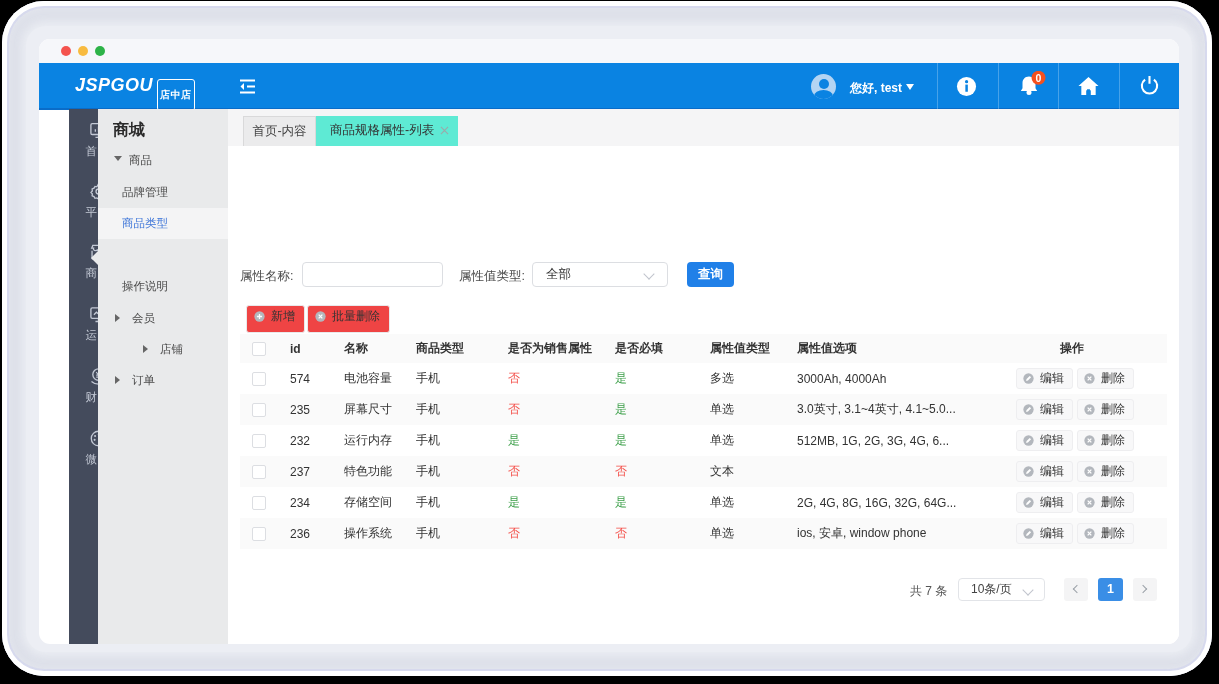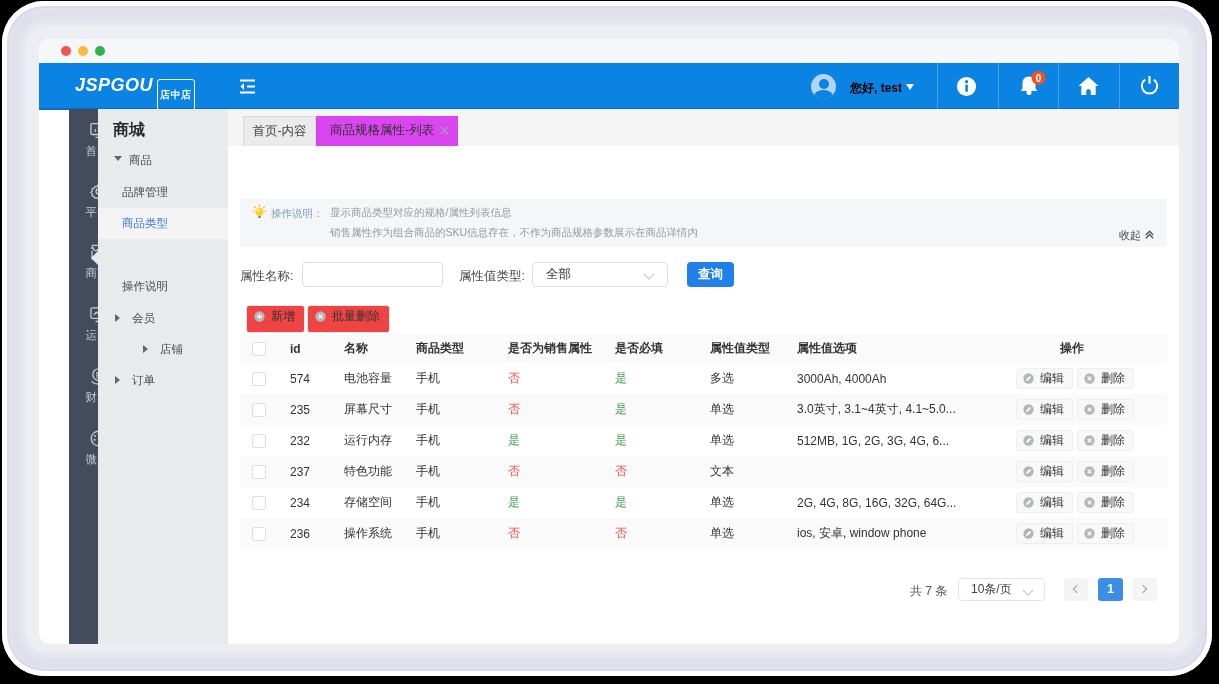--- a/index.html
+++ b/index.html
@@ -14,40 +14,40 @@
 .toolbar { position:absolute; left:0; top:0; width:100%; height:24px; background:#f6f7fa; }
 .dot { position:absolute; top:6.5px; width:10px; height:10px; border-radius:50%; }
 .header { position:absolute; left:0; top:24px; width:100%; height:47px; background:#0a83e2; border-bottom:2px solid #0a6cc8; box-sizing:border-box; }
 .logo { position:absolute; left:36px; top:12px; color:#fff; font-size:18px; font-weight:bold; font-style:italic; letter-spacing:0.5px; }
 .badge { position:absolute; left:118px; top:16px; color:#fff; font-size:10px; font-weight:bold; border:1.5px solid #fff; border-radius:3px; padding:0 2px; height:32px; display:flex; align-items:center; letter-spacing:0.5px; }
 .fold { position:absolute; left:200px; top:16px; }
 .hsep { position:absolute; top:0; width:1px; height:46px; background:rgba(255,255,255,.25); }
 .avatar { position:absolute; left:772px; top:11px; width:25px; height:25px; border-radius:50%; background:#b3d4f3; overflow:hidden; }
 .avatar i { position:absolute; left:7.5px; top:4.5px; width:10px; height:10px; border-radius:50%; background:#0a83e2; }
 .avatar u { position:absolute; left:3px; top:16px; width:19px; height:12px; border-radius:50%; background:#0a83e2; }
-.hello { position:absolute; left:811px; top:17px; color:#000000; font-size:12px; font-weight:bold; }
+.hello { position:absolute; left:811px; top:17px; color:#ffffff; font-size:12px; font-weight:bold; }
 .caret { position:absolute; left:867px; top:21px; width:0; height:0; border:4.5px solid transparent; border-top:6px solid #fff; }
 .hbtn { position:absolute; top:0; width:61px; height:46px; }
 .content { position:absolute; left:0; top:70px; width:100%; height:535px; }
 .dside { position:absolute; left:0; top:0; width:59px; height:535px; background:#444b5c;margin-left:30px; }
 .ditem { position:absolute; left:0; width:59px; text-align:center; }
 .dicon svg { width:19px; height:19px; display:inline-block; }
 .dlabel { display:block; margin-top:0px; color:#c3c9d5; font-size:11.5px; letter-spacing:3px; text-indent:3px; }
 .notch { position:absolute; left:45px; top:142px; width:0; height:0; border:7px solid transparent; border-right:7px solid #e9eaeb; }
 .lside { position:absolute; left:59px; top:0; width:130px; height:535px; background:#e9eaeb; }
 .ltitle { position:absolute; left:15px; top:11px; font-size:16px; font-weight:bold; color:#2b2b2b; }
 .litem { position:absolute; left:0; width:130px; height:31px; line-height:31px; font-size:11.5px; color:#4a4a4a; }
 .litem .tri-d { display:inline-block; width:0; height:0; border:4px solid transparent; border-top:5px solid #666; margin:0 7px 1px 16px; vertical-align:middle; }
 .litem .tri-r { display:inline-block; width:0; height:0; border:4px solid transparent; border-left:5px solid #666; margin:0 8px 1px 17px; vertical-align:middle; }
 .lsub { padding-left:24px; }
 .lactive { background:#f4f4f5; color:#4077d9; }
 .main { position:absolute; left:189px; top:0; width:951px; height:535px; background:#fff; }
 .tabbar { position:absolute; left:0; top:0; width:951px; height:37px; background:#f5f5f6; }
 .tab1 { position:absolute; left:15px; top:7px; width:73px; height:30px; background:#ebebec; border:1px solid #d9d9da; border-bottom:0; font-size:12.5px; color:#454545; text-align:center; line-height:29px; }
-.tab2 { position:absolute; left:88px; top:7px; width:142px; height:30px; background:#d946ef; font-size:12.5px; color:#333; line-height:29px; padding-left:14px; }
+.tab2 { position:absolute; left:88px; top:7px; width:142px; height:30px; background:#5eead4; font-size:12.5px; color:#333; line-height:29px; padding-left:14px; }
 .tabx { position:absolute; right:9px; top:10px; width:9px; height:9px; }
 .titlerow { position:absolute; left:0; top:37px; width:951px; height:39px; background:#fff; border-bottom:1px solid #e7e7e7; font-size:13.5px; color:#333; line-height:39px; padding-left:13px; }
 .bigx { position:absolute; right:14px; top:13px; width:13px; height:13px; }
 .notice { position:absolute; left:12px; top:90px; width:927px; height:48px; background:#f5f6f7; border-radius:2px; }
 .nlabel { position:absolute; left:31px; top:8px; font-size:10.5px; color:#7d9ebf; }
 .nline { position:absolute; left:90px; font-size:10.5px; color:#999; }
 .fold2 { position:absolute; right:12px; top:29px; font-size:11px; color:#444; }
 .bulb { position:absolute; left:11px; top:5px; width:17px; height:17px; }
 .flabel { position:absolute; top:159px; font-size:12.5px; color:#4a4a4a; }
 .finput { position:absolute; left:74px; top:153px; width:141px; height:25px; border:1px solid #dcdee2; border-radius:4px; background:#fff; }
@@ -175,37 +175,20 @@
     </div>
     <div class="main">
       <div class="tabbar">
         <div class="tab1">首页-内容</div>
         <div class="tab2">商品规格属性-列表
           <svg class="tabx" viewBox="0 0 10 10">
                 <path d="M1 1l8 8M9 1l-8 8" stroke="#9aa" stroke-width="1.3"></path>
               </svg>
         </div>
       </div>
-      <div class="notice">
-        <svg class="bulb" viewBox="0 0 20 20">
-              <g stroke="#f7b500" stroke-width="1.4">
-                <path d="M10 1v2.2M4 3l1.5 1.7M16 3l-1.5 1.7M2 8.5h2.2M15.8 8.5H18"></path>
-              </g>
-              <circle cx="10" cy="9" r="4.6" fill="#ffd21e"></circle>
-              <circle cx="8.4" cy="7.4" r="1.4" fill="#fff"></circle>
-              <path d="M8 13.4h4v1.2H8z" fill="#f7b500"></path>
-              <path d="M8.5 14.6h3l-.5 2h-2z" fill="#3b4bd8"></path>
-            </svg>
-        <span class="nlabel">操作说明：</span>
-        <span class="nline" style="top:7px;">显示商品类型对应的规格/属性列表信息</span>
-        <span class="nline" style="top:27px;">销售属性作为组合商品的SKU信息存在，不作为商品规格参数展示在商品详情内</span>
-        <span class="fold2">收起 <svg width="11" height="11" viewBox="0 0 12 12" style="vertical-align:-1px;">
-                <path d="M2 6.5l4-4 4 4M2 10l4-4 4 4" fill="none" stroke="#555" stroke-width="1.5"></path>
-              </svg></span>
-      </div>
       <span class="flabel" style="left:12px;">属性名称:</span>
       <span class="finput"></span>
       <span class="flabel" style="left:231px;">属性值类型:</span>
       <span class="fselect">全部<span class="chev" style="right:14px;top:7px;"></span></span>
       <span class="fbtn">查询</span>
       <span class="gbtn" style="left:18px;"><svg class="ic" viewBox="0 0 12 12">
               <circle cx="6" cy="6" r="5.6" fill="#b3b7bd"></circle>
               <path d="M6 3.2v5.6M3.2 6h5.6" stroke="#fff" stroke-width="1.4"></path>
             </svg>新增</span>
       <span class="gbtn" style="left:79px;"><svg class="ic" viewBox="0 0 12 12">

